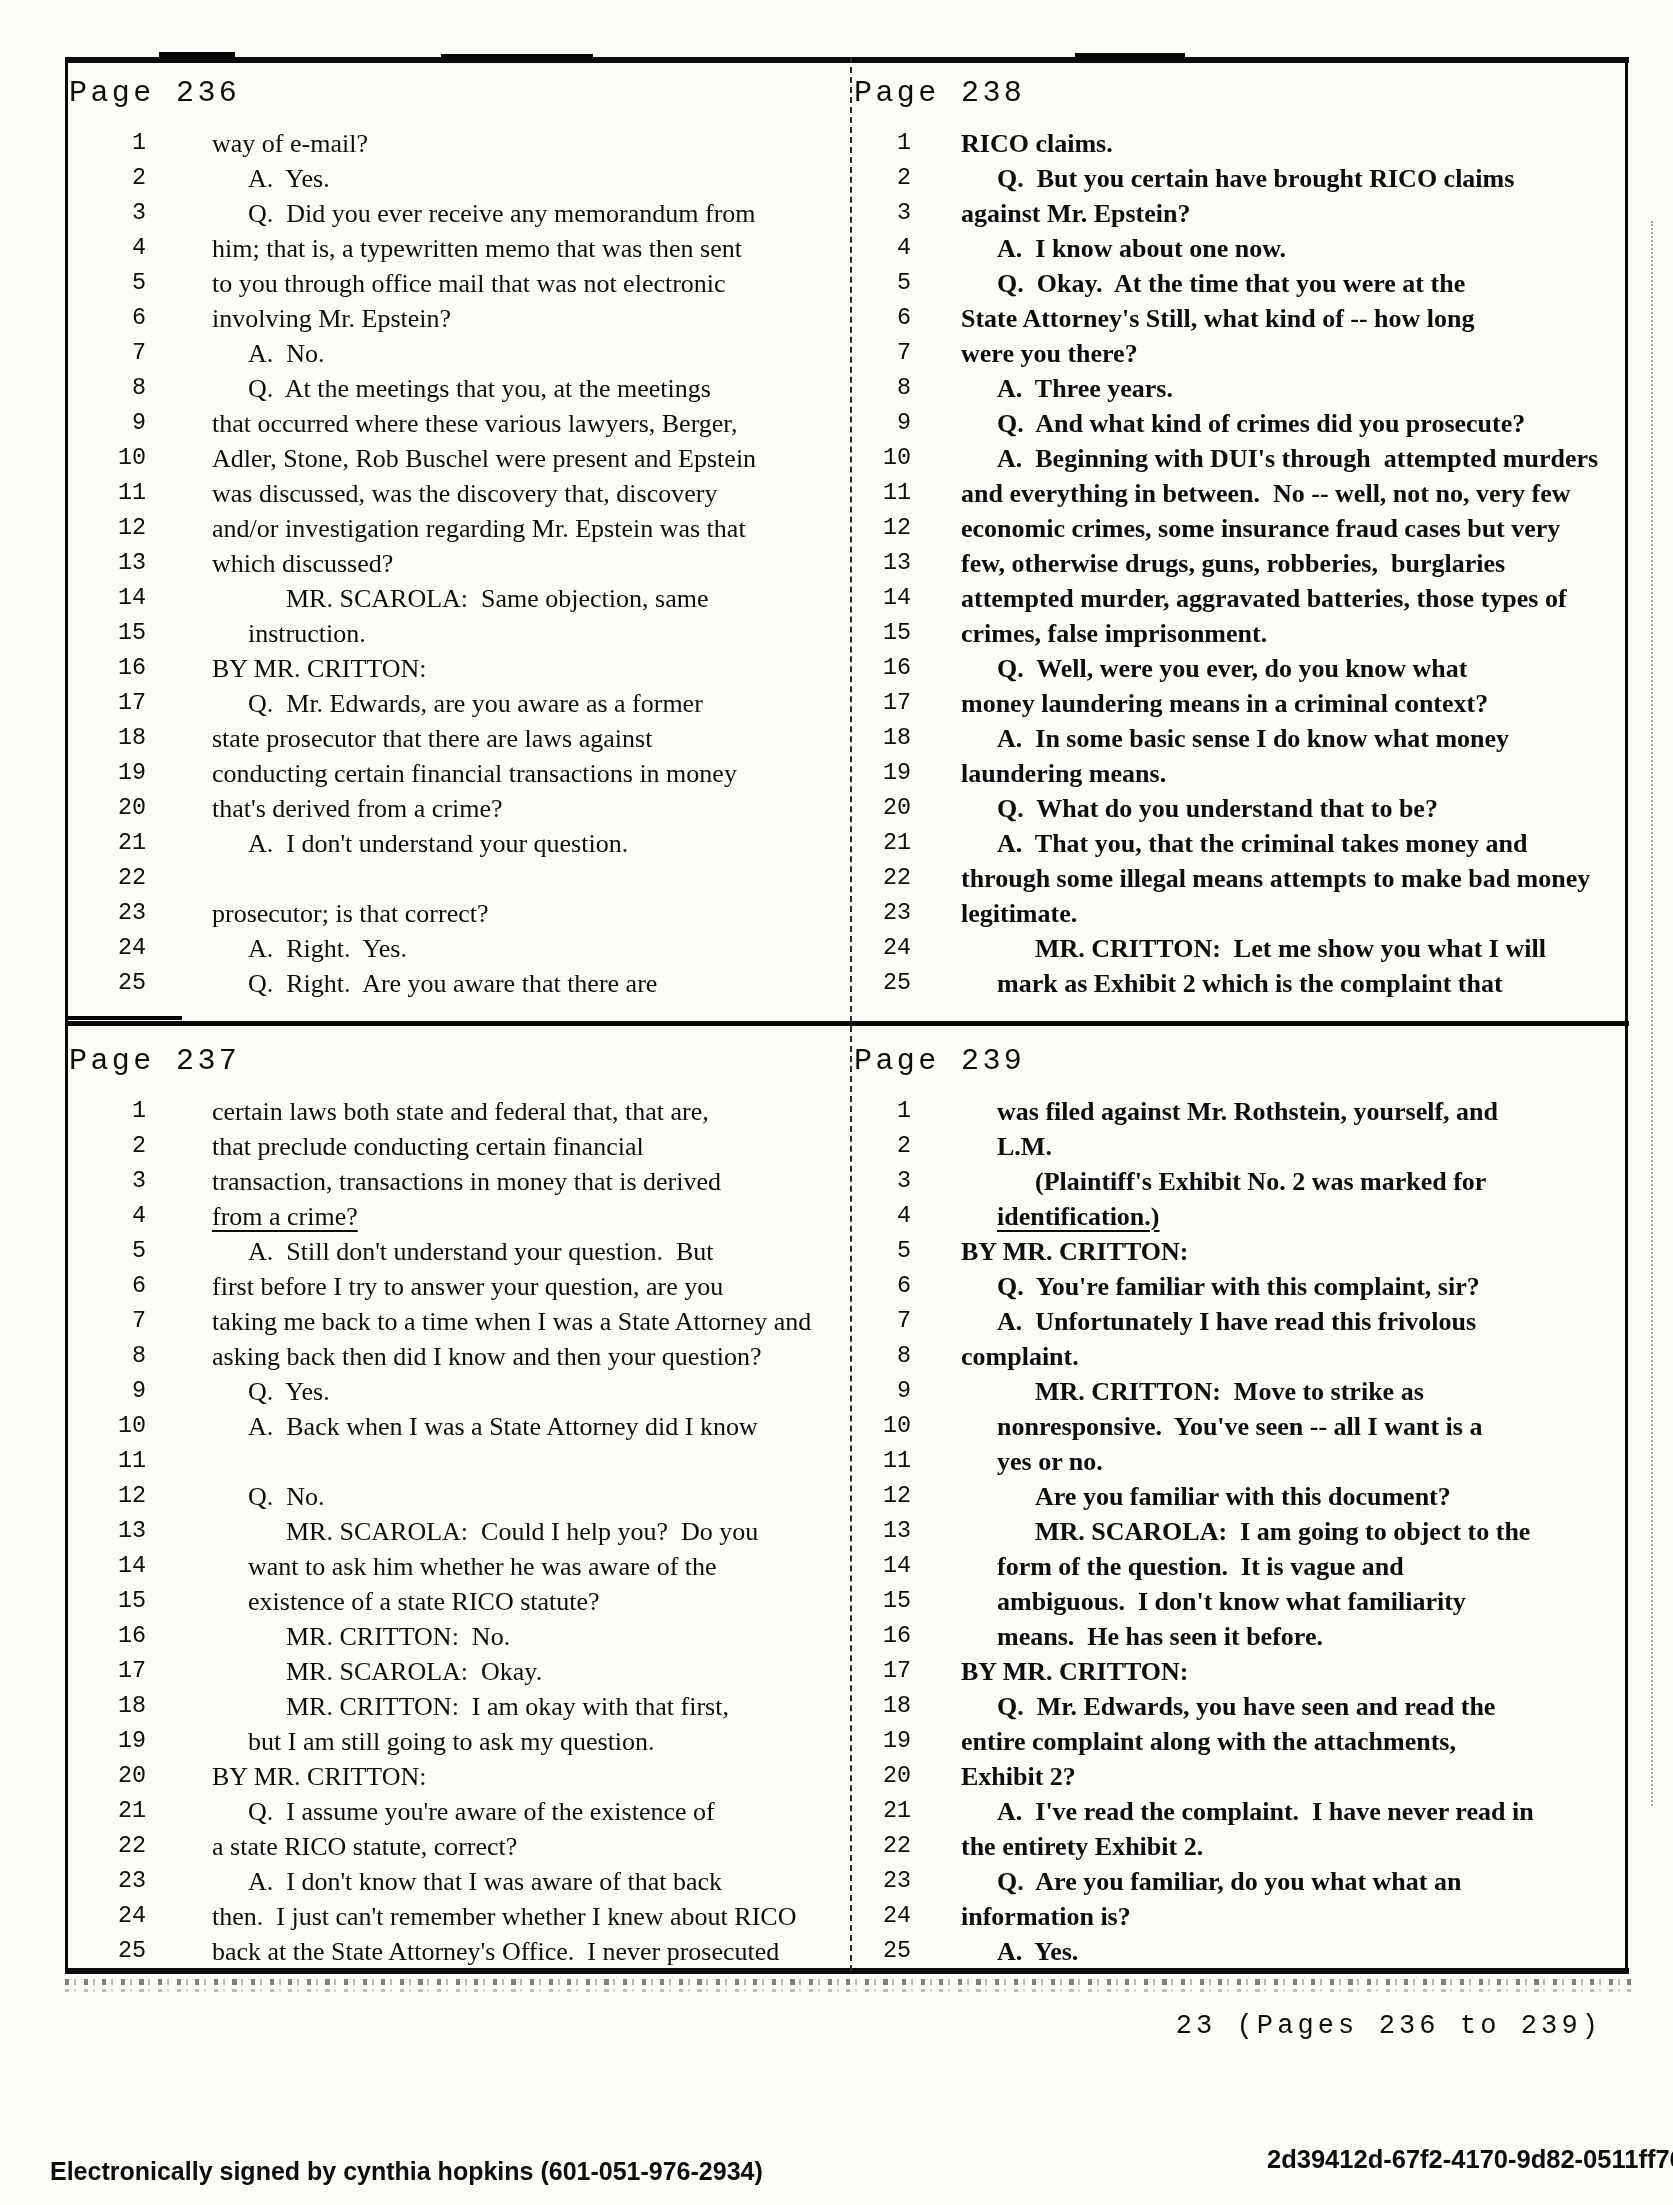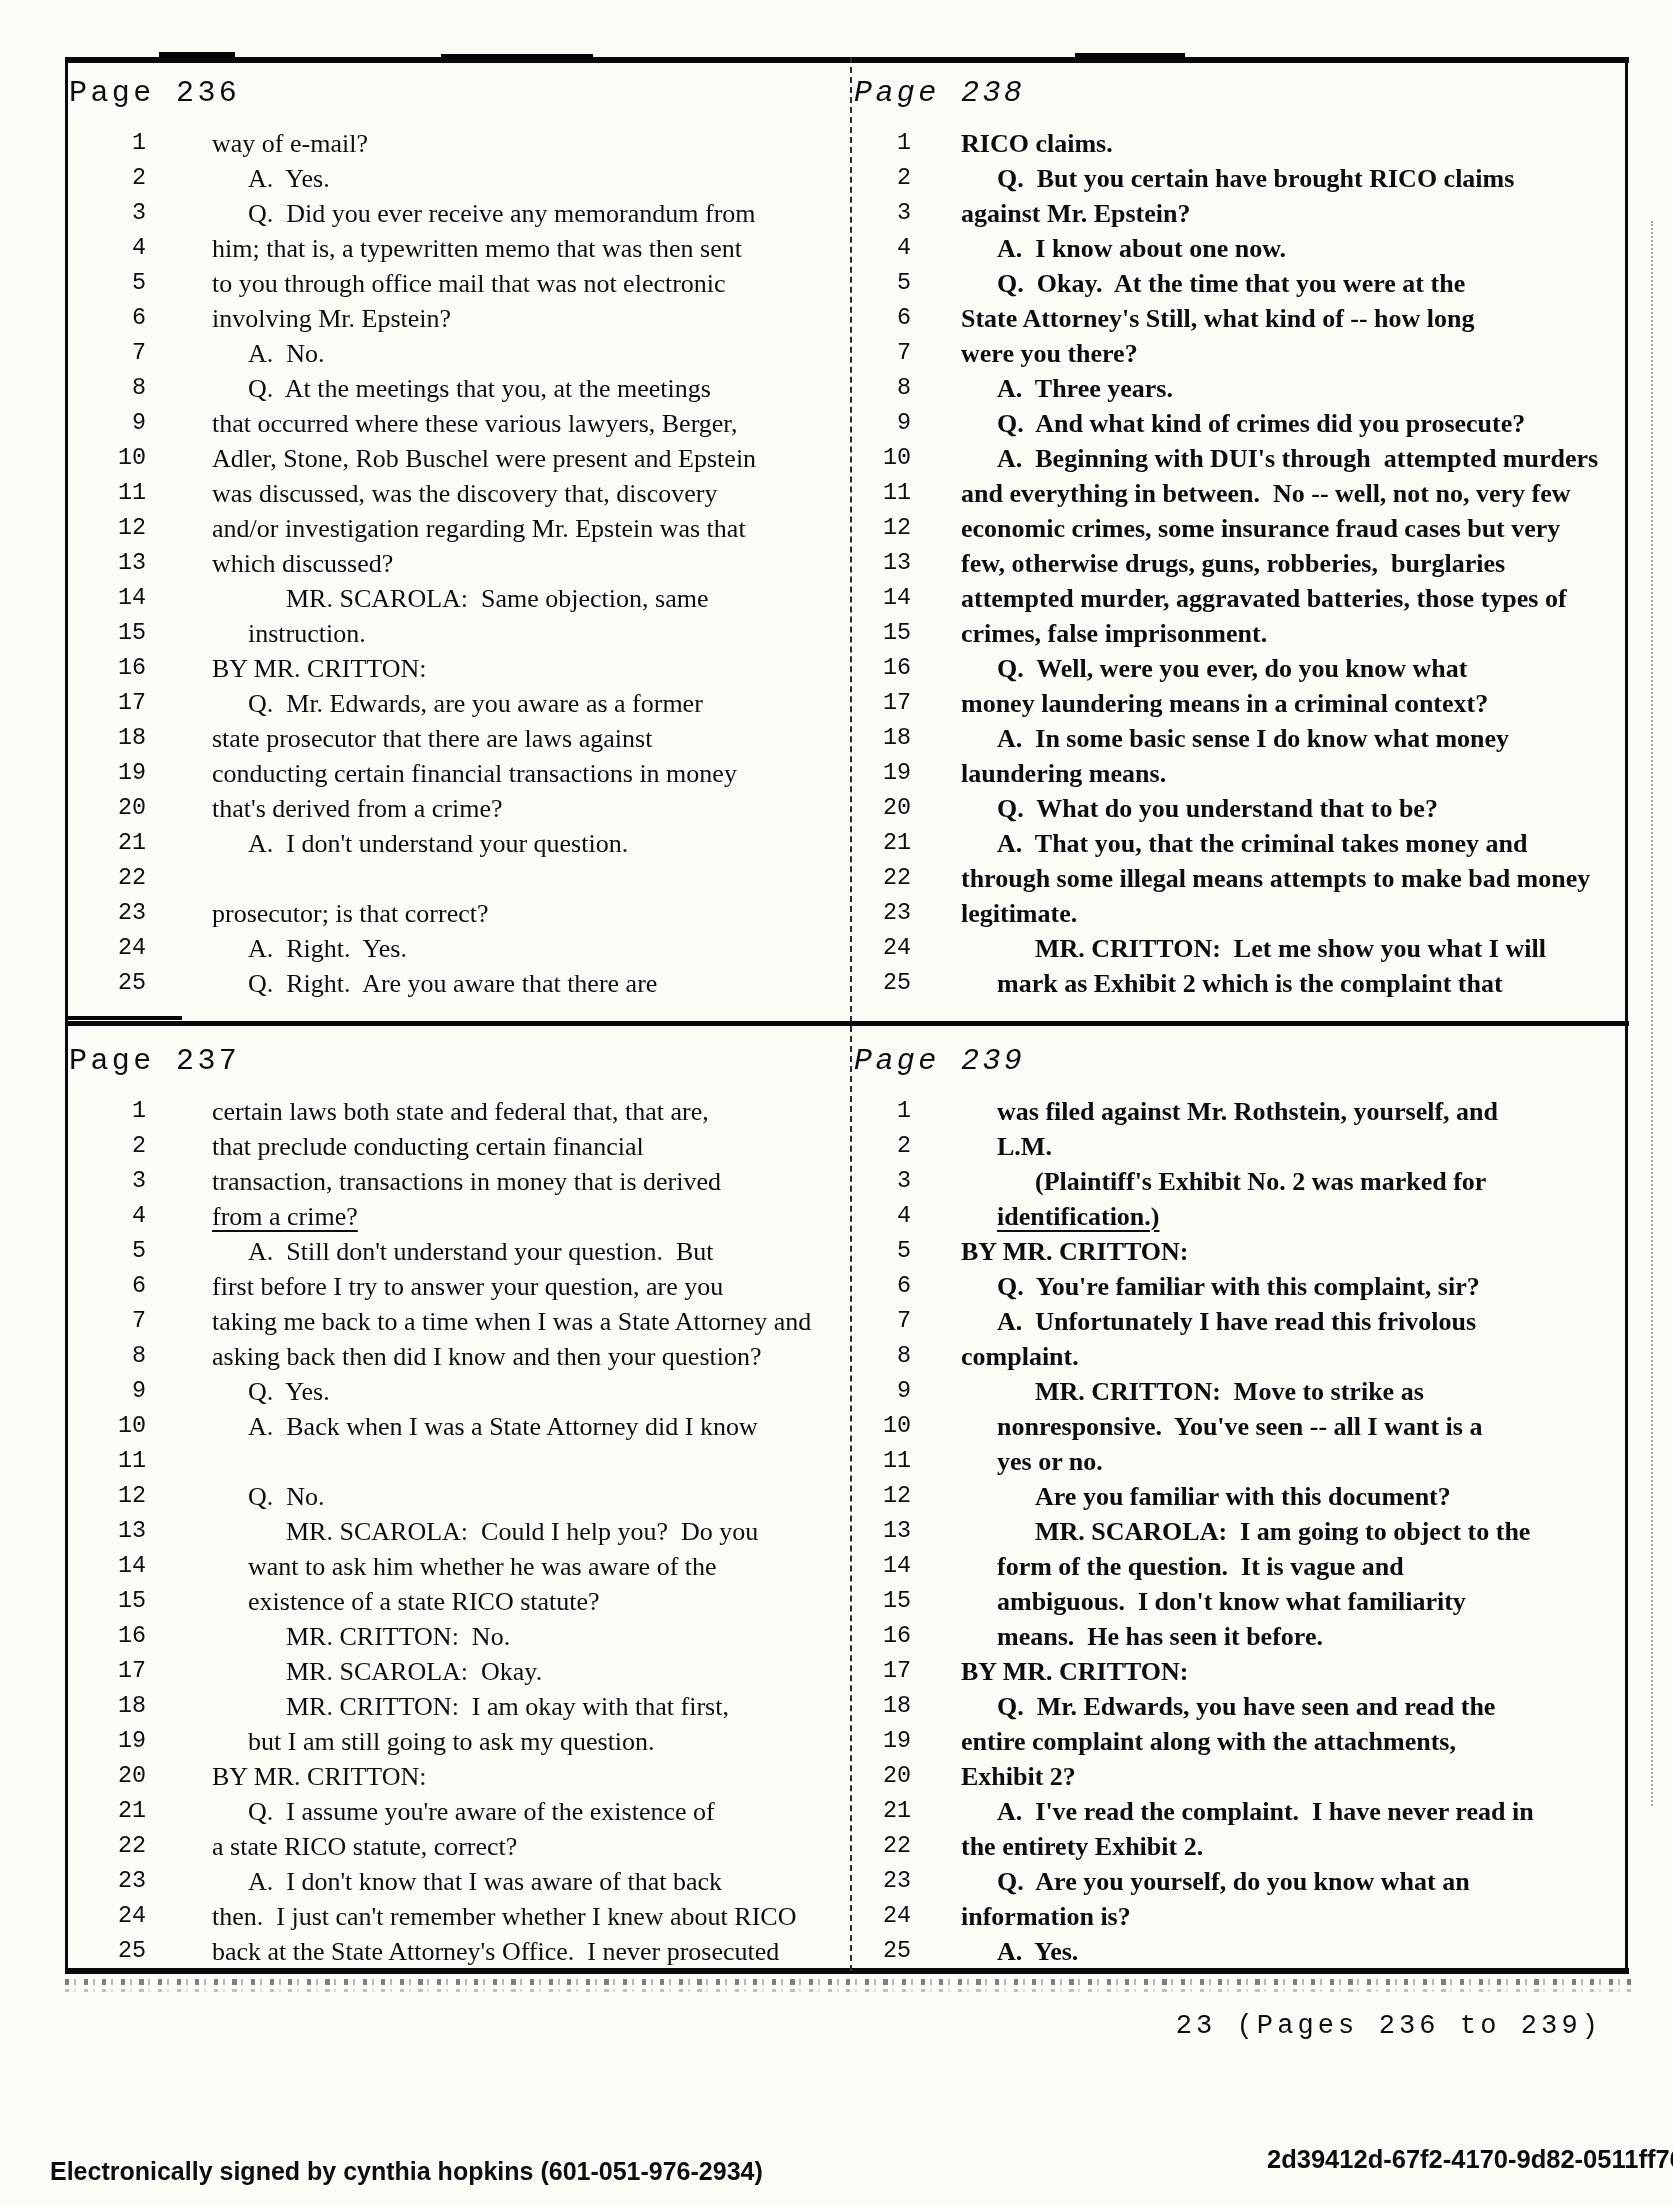--- a/index.html
+++ b/index.html
@@ -41,21 +41,21 @@
     margin-top:11px;
     font-family:"Liberation Mono","DejaVu Sans Mono",monospace;
     font-size:30px; line-height:36px; letter-spacing:3.4px;
     white-space:pre;
   }
   .q-tl { left:69px; top:64px;   width:779px; }
   .q-tr { left:854px; top:64px;  width:770px; }
   .q-bl { left:69px; top:1032px; width:779px; }
   .q-br { left:854px; top:1032px; width:770px; }
   .q-tl .header, .q-bl .header { padding-right:59px; }
-  .q-tr .header, .q-br .header { padding-right:48px;font-style:italic; }
+  .q-tr .header, .q-br .header { padding-right:48px; }
 
   .lines { margin-top:15px; }
   .row { display:flex; height:35px; line-height:35px; }
   .num {
     font-family:"Liberation Mono","DejaVu Sans Mono",monospace;
     font-size:23.4px; text-align:right; flex:none; white-space:pre;
   }
   .q-tl .num, .q-bl .num { width:77px; }
   .q-tr .num, .q-br .num { width:57px; }
   .txt {
@@ -501,21 +501,21 @@
       <div class="row">
         <span class="num">21</span>
         <span class="txt i1">A.  I've read the complaint.  I have never read in</span>
       </div>
       <div class="row">
         <span class="num">22</span>
         <span class="txt i0">the entirety Exhibit 2.</span>
       </div>
       <div class="row">
         <span class="num">23</span>
-        <span class="txt i1">Q.  Are you yourself, do you know what an</span>
+        <span class="txt i1">Q.  Are you familiar, do you what what an</span>
       </div>
       <div class="row">
         <span class="num">24</span>
         <span class="txt i0">information is?</span>
       </div>
       <div class="row">
         <span class="num">25</span>
         <span class="txt i1">A.  Yes.</span>
       </div>
     </div>

